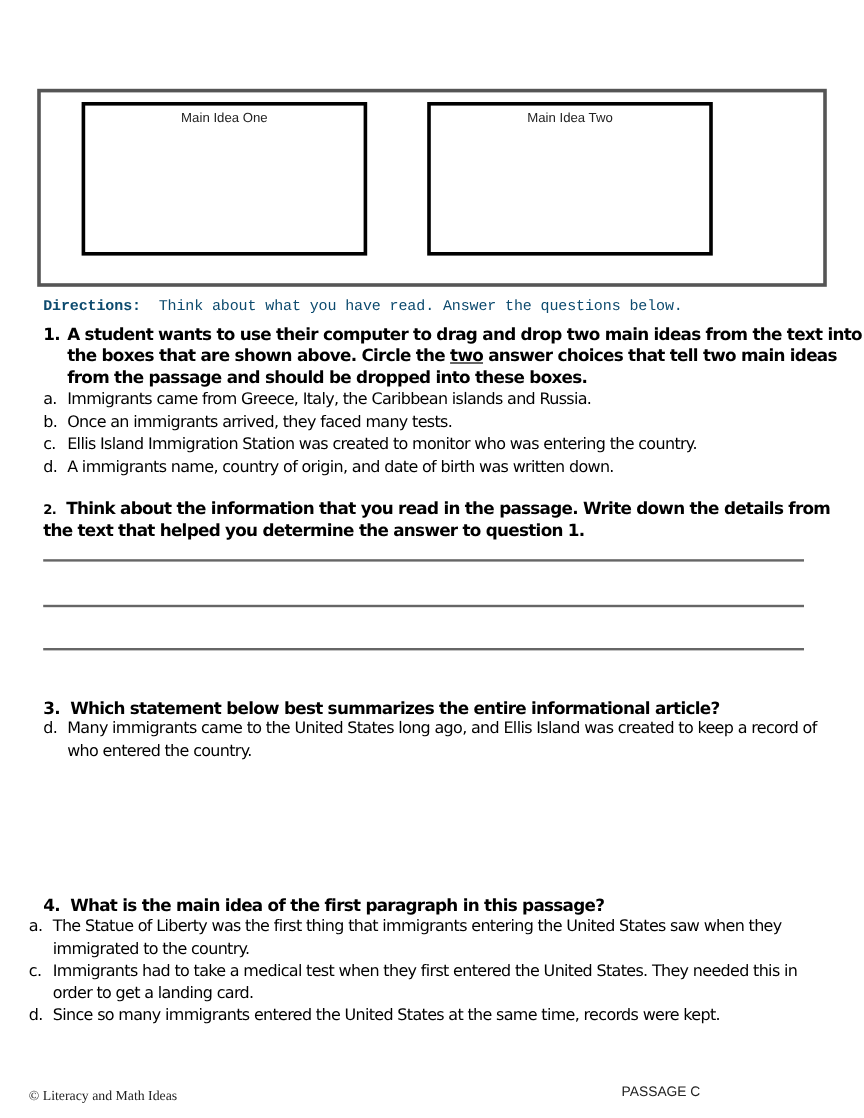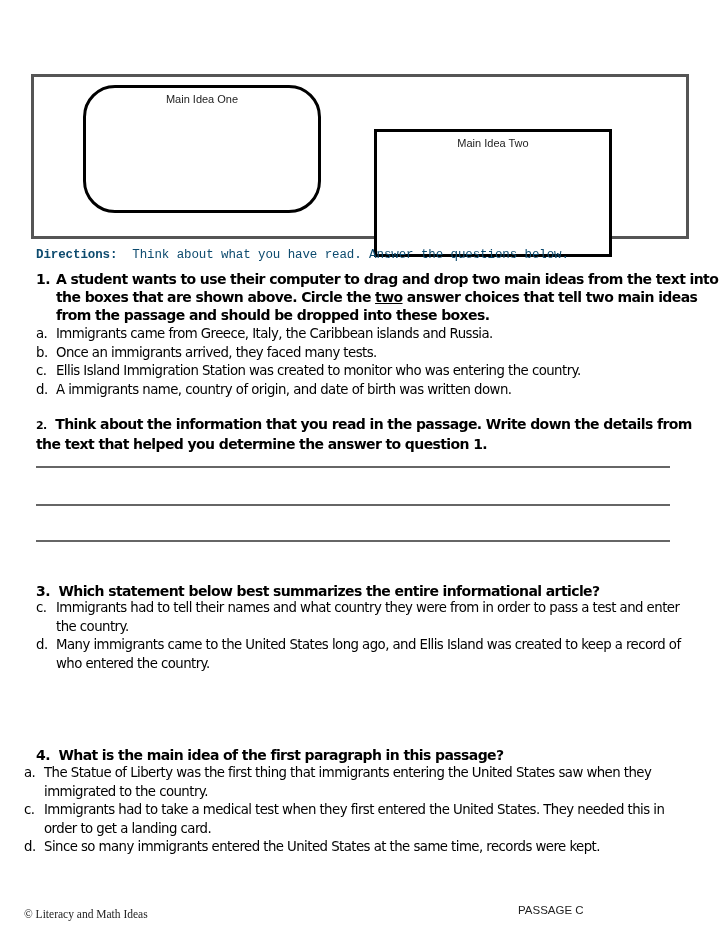--- a/index.html
+++ b/index.html
@@ -10,22 +10,22 @@
     border: 3px solid #555555; background: #fff;
   }
   .drop-box {
     top: 85px; width: 232px; height: 122px;
     border: 3px solid #000; background: #fff;
   }
   .drop-box .label {
     font-family: "Liberation Sans", sans-serif; font-size: 11px;
     text-align: center; margin-top: 5px; color: #222;
   }
-  #box1 { left: 83px; border-radius: 32px; }
-  #box2 { left: 374px; margin-top: 44px; }
+  #box1 { left: 68px; }
+  #box2 { left: 356px; }
 
   .directions {
     left: 36px; top: 248px;
     font-family: Liberation Mono, monospace; font-size: 12.5px; color: #0c4a6e;
     letter-spacing: -0.1px;
   }
   .directions b { font-weight: bold; }
 
   .q {
     font-family: "DejaVu Sans", sans-serif; font-weight: bold;
@@ -87,21 +87,20 @@
   <div class="opt hang"><span class="num">d.</span><span>A immigrants name, country of origin, and date of birth was written down.</span></div>
 </div>
 
 <div class="abs q" id="q2"><span class="qnum">2.</span>&nbsp;&nbsp;<span>Think about the information that you read in the passage.  Write down the details from the text that helped you determine the answer to question 1.</span></div>
 <div class="abs line" id="line1"></div>
 <div class="abs line" id="line2"></div>
 <div class="abs line" id="line3"></div>
 
 <div class="abs q" id="q3"><span>3.</span>&nbsp;&nbsp;<span>Which statement below best summarizes the entire informational article?</span></div>
 <div class="abs" id="q3-opts">
-  <div class="opt hang"><span class="num">c.</span><span>Immigrants had to tell their names and what country they were from in order to pass a test and enter the country.</span></div>
   <div class="opt hang"><span class="num">d.</span><span>Many immigrants came to the United States long ago, and Ellis Island was created to keep a record of who entered the country.</span></div>
 </div>
 
 <div class="abs q" id="q4"><span>4.</span>&nbsp;&nbsp;<span>What is the main idea of the first paragraph in this passage?</span></div>
 <div class="abs" id="q4-opts">
   <div class="opt hang"><span class="num">a.</span><span>The Statue of Liberty was the first thing that immigrants entering the United States saw when they immigrated to the country.</span></div>
   <div class="opt hang"><span class="num">c.</span><span>Immigrants had to take a medical test when they first entered the United States.  They needed this in order to get a landing card.</span></div>
   <div class="opt hang"><span class="num">d.</span><span>Since so many immigrants entered the United States at the same time, records were kept.</span></div>
 </div>
 

